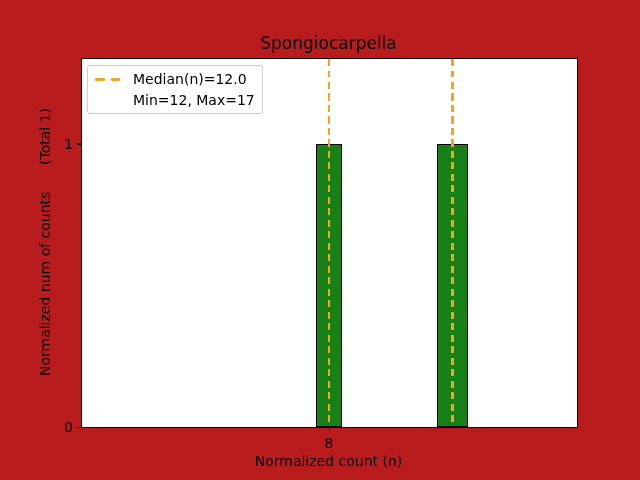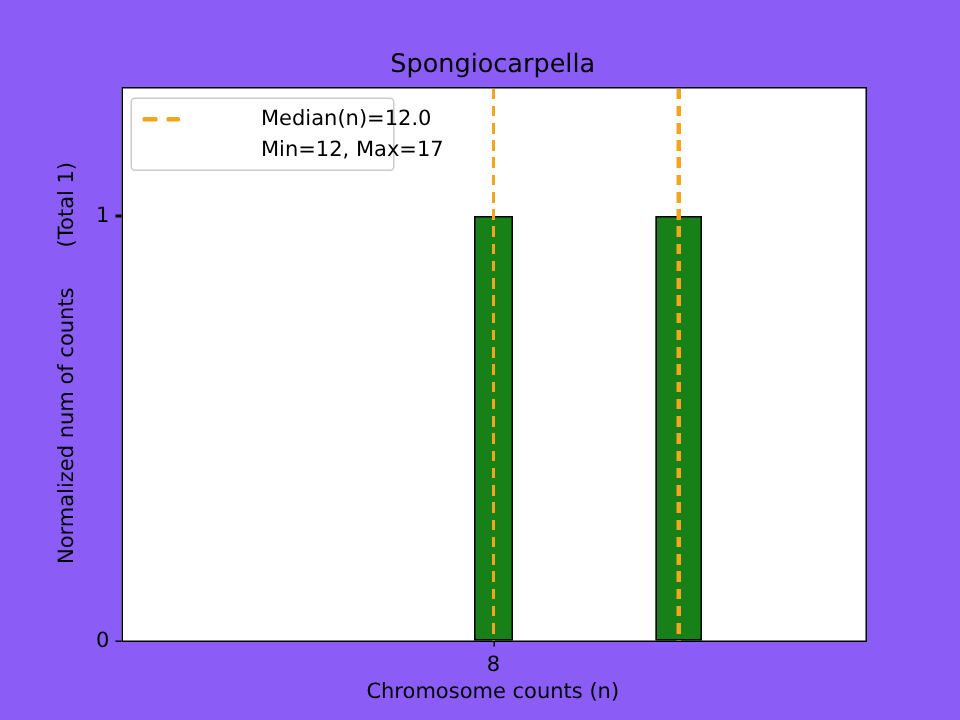--- a/index.html
+++ b/index.html
@@ -1,19 +1,19 @@
 <!DOCTYPE html>
 <html><head>
 <meta charset="utf-8">
 <style>
   html,body{margin:0;padding:0;background:#ffffff;}
   #figure{
     position:relative;
     width:640px;height:480px;
-    background:#8b5cf6;
+    background:#b91c1c;
     font-family:"DejaVu Sans","Liberation Sans",sans-serif;
     color:#000;
     overflow:hidden;
   }
   #plot-title{
     position:absolute;left:81px;top:33px;width:495px;
     text-align:center;font-size:17px;line-height:20px;
   }
   #x-label{
     position:absolute;left:81px;top:453px;width:495px;
@@ -34,36 +34,36 @@
   .tick-label{position:absolute;font-size:14px;line-height:18px;}
   #legend{
     position:absolute;left:87px;top:65px;width:176px;
     box-sizing:border-box;
     background:rgba(255,255,255,0.9);
     border:1px solid #cccccc;border-radius:3px;
     padding:3px 8px 3px 7px;
     z-index:5;
   }
   .legend-row{
-    display:flex;align-items:center;height:20.5px;font-size:14px;gap:41px;
+    display:flex;align-items:center;height:20.5px;font-size:14px;
   }
   .legend-sample{
     width:25px;margin-right:13px;flex:0 0 25px;
     display:flex;justify-content:space-between;align-items:center;
   }
   .legend-dash{width:9.5px;height:2.8px;border-radius:1px;}
   .legend-text{white-space:nowrap;}
 </style>
 </head>
 <body>
 
 <div id="figure">
   <div id="plot-title">Spongiocarpella</div>
   <div id="y-label">Normalized num of counts      (Total 1)</div>
-  <div id="x-label">Chromosome counts (n)</div>
+  <div id="x-label">Normalized count (n)</div>
   <div id="axes" style="border-color: rgb(0, 0, 0);">
       <div class="bar" style="left: 234.067px; width: 25.9389px; top: 84.9231px; height: 283.077px; background: rgb(23, 128, 23); border: 1.2px solid rgb(0, 0, 0);"></div>
       <div class="bar" style="left: 355.115px; width: 30.8796px; top: 84.9231px; height: 283.077px; background: rgb(23, 128, 23); border: 1.2px solid rgb(0, 0, 0);"></div>
       <div class="median-line" style="left: 369.305px; top: 0px; width: 2.5px; height: 368px; background: repeating-linear-gradient(rgb(244, 164, 30) 0px, rgb(244, 164, 30) 7px, transparent 7px, transparent 11.5px); z-index: 2;"></div>
       <div class="median-line" style="left: 245.787px; top: 0px; width: 2.5px; height: 368px; background: repeating-linear-gradient(rgb(244, 164, 30) 0px, rgb(244, 164, 30) 7px, transparent 7px, transparent 11.5px); z-index: 2;"></div>
     </div>
   <div id="legend" style="border-color: rgb(204, 204, 204);">
       <div class="legend-row">
         <span class="legend-sample">
           <span class="legend-dash" style="background: rgb(244, 164, 30);"></span>

